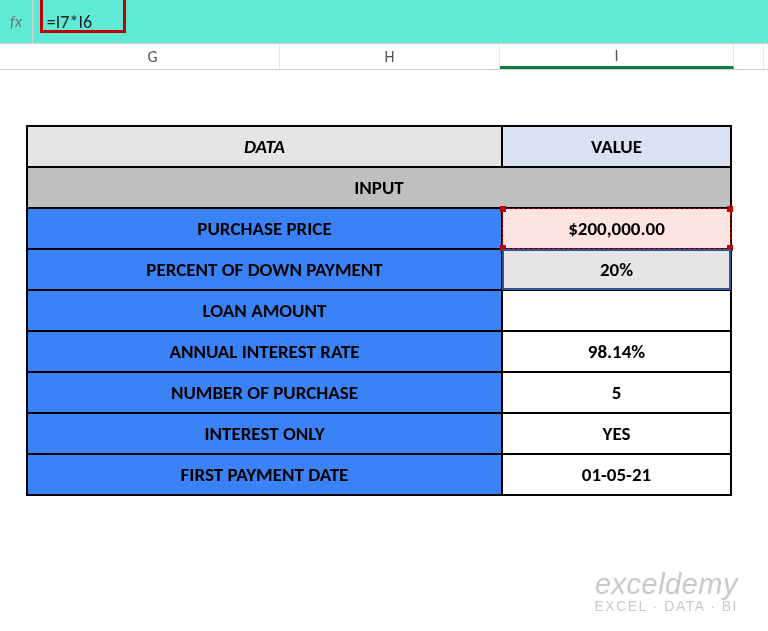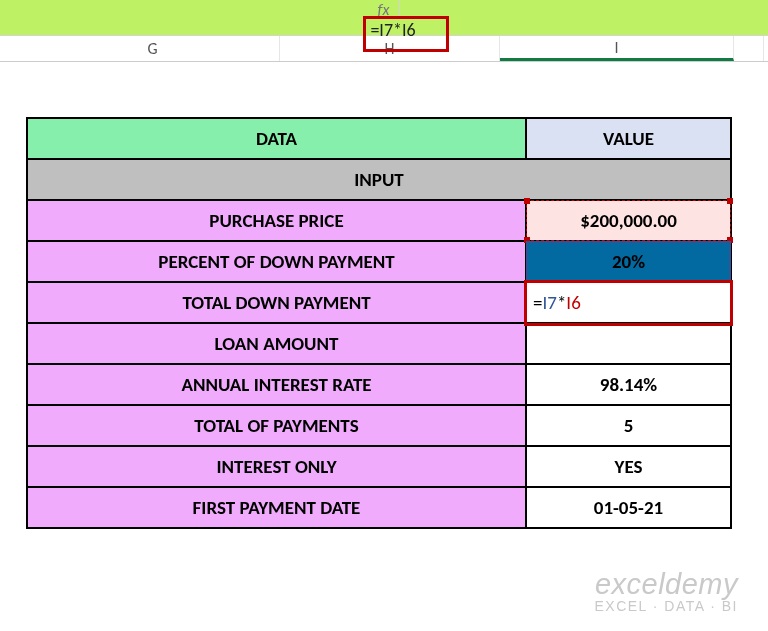--- a/index.html
+++ b/index.html
@@ -7,25 +7,24 @@
     font-family: Calibri, Arial, sans-serif;
     background: #ffffff;
     width: 768px;
     height: 631px;
     overflow: hidden;
     position: relative;
   }
   .formula-bar {
     display: flex;
     align-items: center;
-    height: 36px;
+    height: 44px;
     border-bottom: 1px solid #d4d4d4;
-    background: #bef264;
+    background: #5eead4;
     padding-left: 4px;
-    flex-direction: column;
   }
   .fx-label {
     font-style: italic;
     font-size: 16px;
     color: #777;
     padding: 0 10px 0 6px;
     border-right: 1px solid #d4d4d4;
     height: 100%;
     display: flex;
     align-items: center;
@@ -81,33 +80,34 @@
     font-size: 19px;
   }
   table.data-table th, table.data-table td {
     border: 2px solid #000;
     height: 41px;
     text-align: center;
     font-weight: bold;
     padding: 0 4px;
   }
   .hdr-data {
-    background: #86efac;
+    background: #e5e5e5;
     width: 472px;
+    font-style: italic;
   }
   .hdr-value {
     background: #d9e1f2;
-    width: 205px;
+    width: 229px;
   }
   .section-row td {
     background: #bfbfbf;
     margin-left: 8px;
   }
   .label-cell {
-    background: #f0abfc;
+    background: #3b82f6;
   }
   .value-cell {
     background: #ffffff;
   }
   
   .ref-i6 {
     background: #fde3e2;
     position: relative;
   }
   .ref-i6::before {
@@ -122,21 +122,21 @@
     position: absolute;
     width: 6px; height: 6px;
     background: #c00000;
     top: -3px; left: -3px;
   }
   .ref-i6 .h2,.ref-i6 .h3,.ref-i6 .h4{position:absolute;width:6px;height:6px;background:#c00000;}
   .ref-i6 .h2{top:-3px;right:-3px;}
   .ref-i6 .h3{bottom:-3px;left:-3px;}
   .ref-i6 .h4{bottom:-3px;right:-3px;}
   .ref-i7 {
-    background: #0369a1;
+    background: #e5e5e5;
     position: relative;
   }
   .ref-i7::before{
     content:"";position:absolute;inset:-1px;border:2px solid #2f5597;pointer-events:none;
   }
   .editing-cell {
     position: relative;
     text-align: left !important;
     padding-left: 6px !important;
   }
@@ -198,36 +198,29 @@
         <span class="h2"></span><span class="h3"></span><span class="h4"></span>
       </td>
     </tr>
     <tr>
       <td class="label-cell" colspan="2">PERCENT OF DOWN PAYMENT</td>
       <td class="value-cell ref-i7">
         <span>20%</span>
       </td>
     </tr>
     <tr>
-      <td class="label-cell" colspan="2">TOTAL DOWN PAYMENT</td>
-      <td class="value-cell editing-cell">
-        <div class="editing-border"></div>
-        <span class="eq">=</span><span class="r1">I7</span><span class="op">*</span><span class="r2">I6</span>
-      </td>
-    </tr>
-    <tr>
       <td class="label-cell" colspan="2">LOAN AMOUNT</td>
       <td class="value-cell"></td>
     </tr>
     <tr>
       <td class="label-cell" colspan="2">ANNUAL INTEREST RATE</td>
       <td class="value-cell">98.14%</td>
     </tr>
     <tr>
-      <td class="label-cell" colspan="2">TOTAL OF PAYMENTS</td>
+      <td class="label-cell" colspan="2">NUMBER OF PURCHASE</td>
       <td class="value-cell">5</td>
     </tr>
     <tr>
       <td class="label-cell" colspan="2">INTEREST ONLY</td>
       <td class="value-cell">YES</td>
     </tr>
     <tr>
       <td class="label-cell" colspan="2">FIRST PAYMENT DATE</td>
       <td class="value-cell">01-05-21</td>
     </tr>

